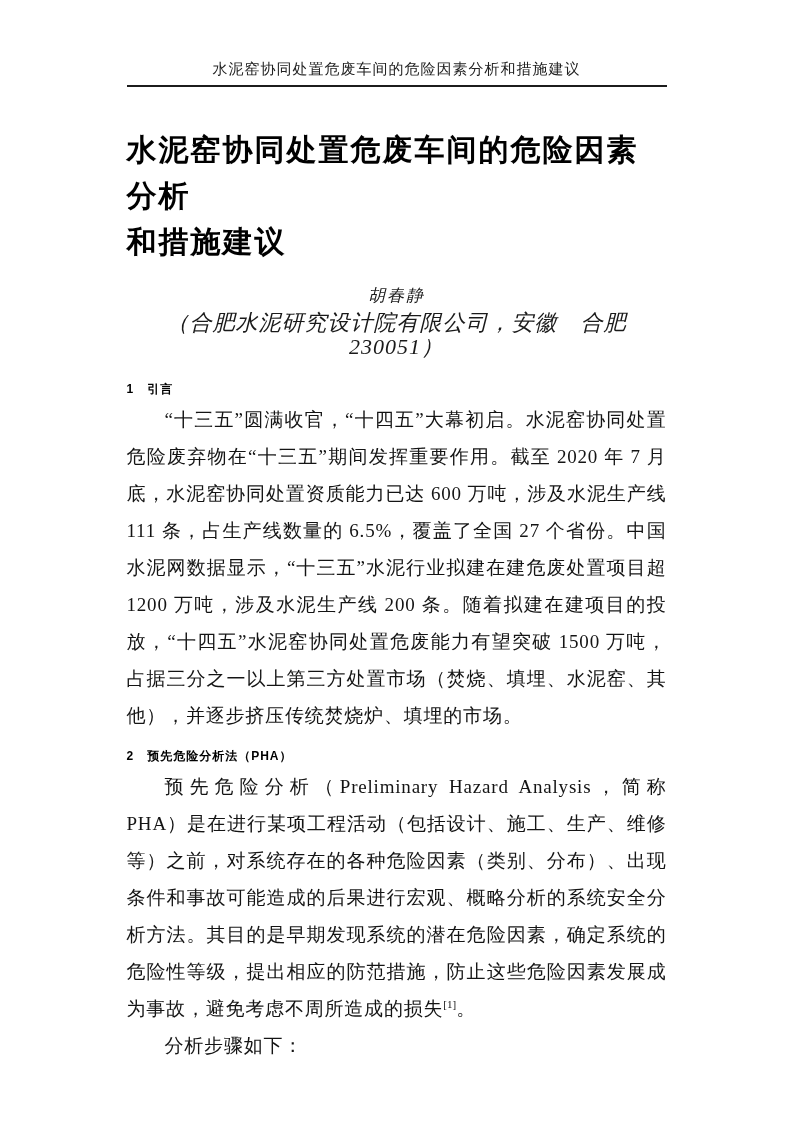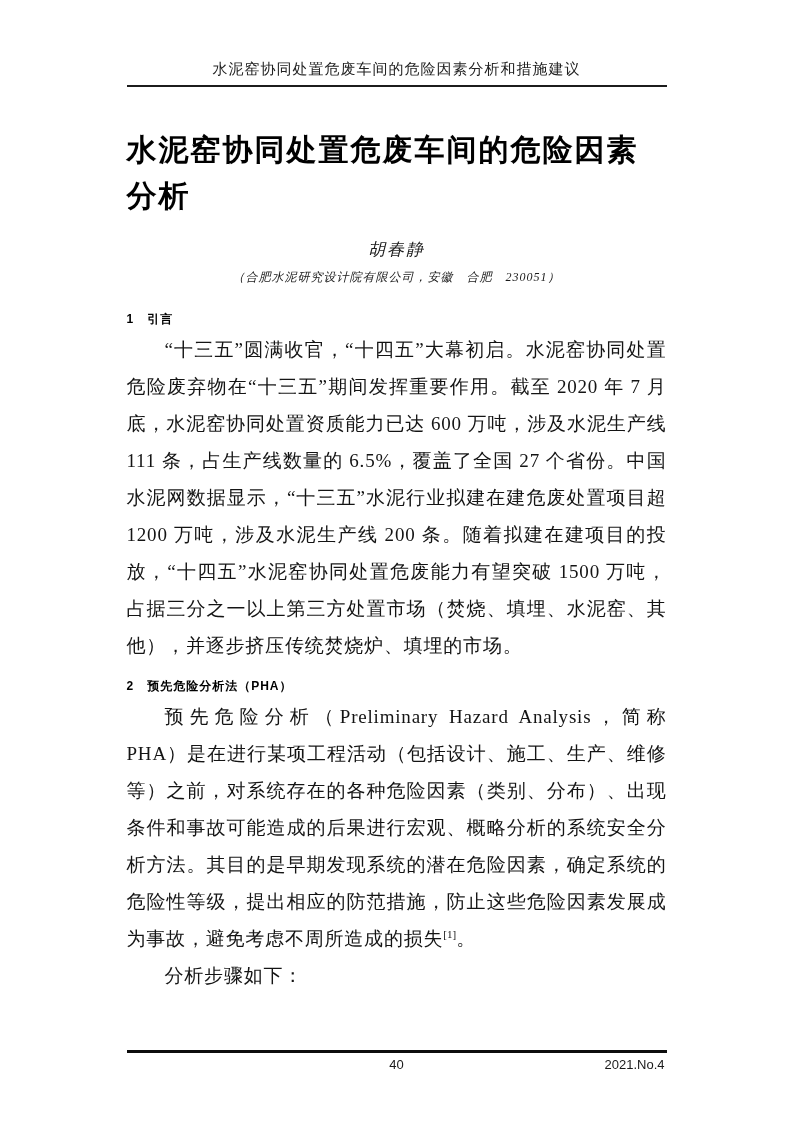--- a/index.html
+++ b/index.html
@@ -44,21 +44,21 @@
     text-align: center;
     font-style: italic;
     font-size: 17px;
     line-height: 22px;
     letter-spacing: 2px;
   }
   .byline-affiliation {
     margin-top: 4px;
     text-align: center;
     font-style: italic;
-    font-size: 12px;
+    font-size: 22px;
     line-height: 24px;
     letter-spacing: 1px;
   }
   .section-heading {
     margin: 18px 0 0 0;
     font-family: "Liberation Sans", "DejaVu Sans", sans-serif;
     font-weight: bold;
     font-size: 12px;
     line-height: 24px;
     letter-spacing: 1px;
@@ -113,33 +113,30 @@
 <body>
 
 <div class="page">
 
   <div class="doc-header">
     <span>水泥窑协同处置危废车间的危险因素分析和措施建议</span>
   </div>
 
   <h1 class="article-title">
     <span>水泥窑协同处置危废车间的危险因素分析</span><br>
+    <span>和措施建议</span>
   </h1>
 
   <div class="byline-author">胡春静</div>
   <div class="byline-affiliation">（合肥水泥研究设计院有限公司，安徽　合肥　230051）</div>
 
   <h2 class="section-heading">1　引言</h2>
 
   <p class="body-para first-after-heading">“十三五”圆满收官，“十四五”大幕初启。水泥窑协同处置危险废弃物在“十三五”期间发挥重要作用。截至 2020 年 7 月底，水泥窑协同处置资质能力已达 600 万吨，涉及水泥生产线 111 条，占生产线数量的 6.5%，覆盖了全国 27 个省份。中国水泥网数据显示，“十三五”水泥行业拟建在建危废处置项目超 1200 万吨，涉及水泥生产线 200 条。随着拟建在建项目的投放，“十四五”水泥窑协同处置危废能力有望突破 1500 万吨，占据三分之一以上第三方处置市场（焚烧、填埋、水泥窑、其他），并逐步挤压传统焚烧炉、填埋的市场。</p>
 
   <h2 class="section-heading second">2　预先危险分析法（PHA）</h2>
 
   <p class="body-para first-after-heading"><span>预先危险分析（Preliminary Hazard Analysis，简称 PHA）是在进行某项工程活动（包括设计、施工、生产、维修等）之前，对系统存在的各种危险因素（类别、分布）、出现条件和事故可能造成的后果进行宏观、概略分析的系统安全分析方法。其目的是早期发现系统的潜在危险因素，确定系统的危险性等级，提出相应的防范措施，防止这些危险因素发展成为事故，避免考虑不周所造成的损失</span><sup class="cite">[1]</sup><span>。</span></p>
 
   <p class="body-para">分析步骤如下：</p>
 
-  <div class="doc-footer">
-    <span class="footer-page-num">40</span>
-    <span class="footer-issue">2021.No.4</span>
-  </div>
 
 </div>
 
 </body></html>

